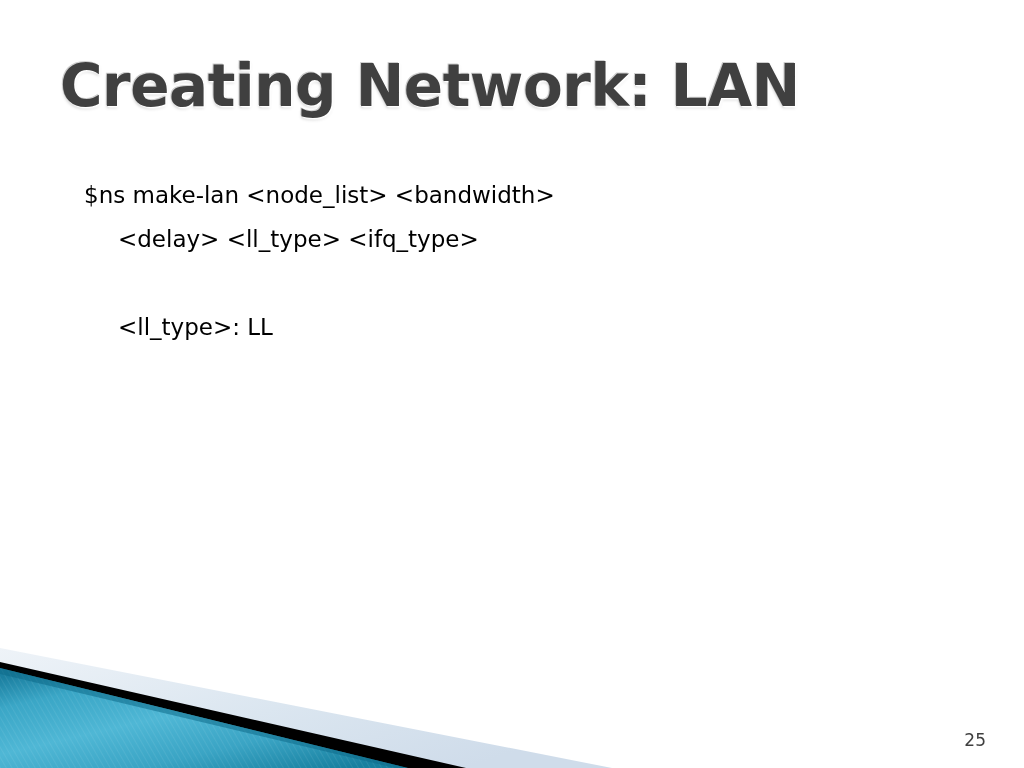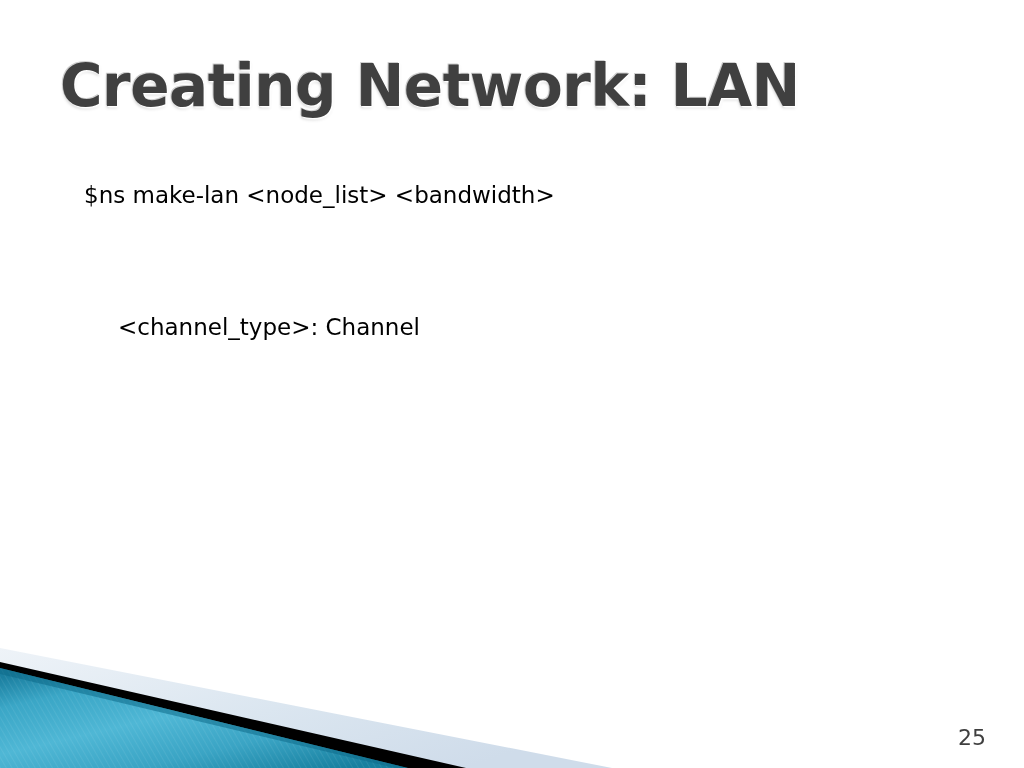--- a/index.html
+++ b/index.html
@@ -74,21 +74,21 @@
     padding: 0;
     white-space: nowrap;
   }
 
   
   #page-number {
     position: absolute;
     right: 38px;
     bottom: 18px;
     font-family: "DejaVu Sans", sans-serif;
-    font-size: 22px;
+    font-size: 17px;
     color: #3f3f3f;
     text-align: right;
   }
 
   
   #corner-decoration {
     position: absolute;
     left: 0;
     bottom: 0;
     width: 640px;
@@ -105,27 +105,27 @@
 <body>
 
 <div id="slide">
 
   <div id="slide-title">Creating Network: LAN</div>
 
   <div id="body-block">
 
     <div class="signature-para">
       <span class="first-seg">$ns make-lan &lt;node_list&gt; &lt;bandwidth&gt;</span><br>
-      <br>
+      <span>&lt;delay&gt; &lt;ll_type&gt; &lt;ifq_type&gt;</span><br>
     </div>
 
     <div class="gap-line"></div>
 
     <ul class="defs-list">
-      <li>&lt;channel_type&gt;: Channel</li>
+      <li>&lt;ll_type&gt;: LL</li>
     </ul>
 
   </div>
 
   <div id="page-number">25</div>
 
   <div id="corner-decoration">
     <svg viewBox="0 0 640 130" xmlns="http://www.w3.org/2000/svg" aria-hidden="true">
       <defs>
         <linearGradient id="tealGrad" x1="0" y1="0.1" x2="0.85" y2="1">

